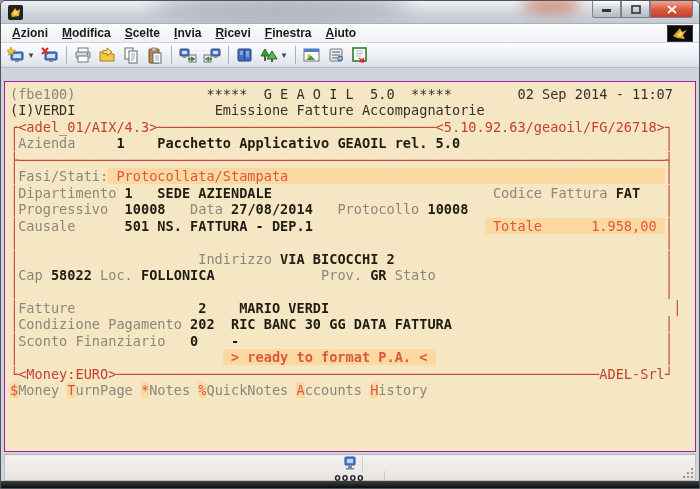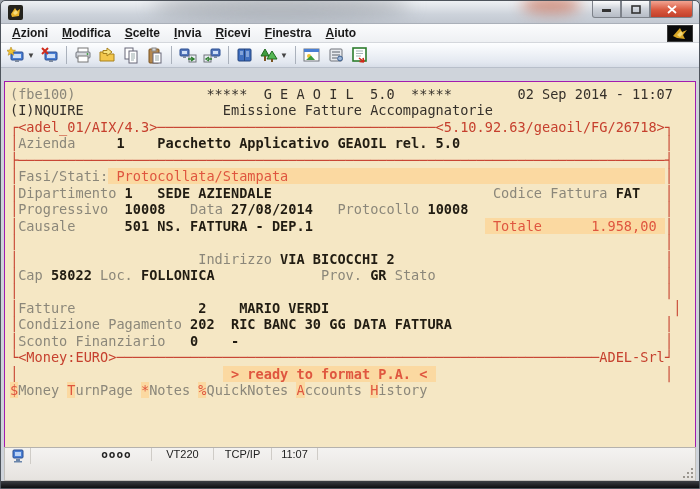--- a/index.html
+++ b/index.html
@@ -68,24 +68,24 @@
   }
   .trow span{white-space:pre;}
   .s-p{color:#35302a;}
   .s-g{color:var(--label-gray,#8b887c);}
   .s-b{color:var(--value-black,#211c12);font-weight:bold;}
   .s-d{color:var(--border-red,#c6402e);}
   .s-h{color:var(--red,#e0563f);background:var(--hl,#fbd9a1);}
   .s-hb{color:var(--red,#e0563f);background:var(--hl,#fbd9a1);font-weight:bold;}
   
   .statusbar{
-    position:absolute;left:3px;right:3px;bottom:7px;height:34px;
+    position:absolute;left:3px;right:3px;bottom:7px;height:27px;
     background:linear-gradient(#f4f3f1,#e6e3df);
     border:1px solid #c2bfba;border-top:1px solid #b5b2ad;
-    display:flex;align-items:flex-start;font-size:11px;color:#222;
+    display:flex;align-items:center;font-size:11px;color:#222;flex-direction:column;
   }
   .scell{border-right:1px solid #cfccc7;display:flex;align-items:center;justify-content:center;padding:0 6px;}
   .scell.icon{width:26px;flex:0 0 auto;padding:0;}
   .scell.empty-s{width:17px;flex:0 0 auto;}
   .scell.leds{width:70px;flex:0 0 auto;font-family:"DejaVu Sans Mono",monospace;font-weight:bold;font-size:11px;letter-spacing:1px;}
   .scell.flexfill{flex:1;border-right:none;}
   .grip{position:absolute;right:1px;bottom:1px;width:12px;height:12px;cursor:nwse-resize;}
   .grip i{position:absolute;width:2px;height:2px;background:#9a968f;}
   .bottom-edge{position:absolute;left:0;right:0;bottom:0;height:7px;background:linear-gradient(#3c3f44,#0d0e10);}
 </style>
@@ -245,37 +245,37 @@
           <rect x="2" y="1" width="13" height="13" fill="#fff" stroke="#2d7d2d" stroke-width="1.6"></rect>
           <path d="M5 4 h7 M5 6.5 h7 M5 9 h5" stroke="#9aa" stroke-width="0.9"></path>
           <path d="M8 11 l5 4 M13 15 l-1 -4 M13 15 l-4.5 -0.5" stroke="#cf2a1b" stroke-width="1.6" fill="none"></path>
         </svg>
       </div>
     </div>
 
   <div class="term-frame">
     <div class="terminal">
         <div class="trow"><span class="s-g">(fbe100)</span><span class="s-p">                </span><span class="s-p">*****  G E A O I L  5.0  *****</span><span class="s-p">        </span><span class="s-p">02 Sep 2014 - 11:07</span></div>
-        <div class="trow"><span class="s-p">(I)NQUIRE</span><span class="s-p">                 </span><span class="s-p">Emissione Fatture Accompagnatorie</span></div>
+        <div class="trow"><span class="s-p">(I)VERDI</span><span class="s-p">                 </span><span class="s-p">Emissione Fatture Accompagnatorie</span></div>
         <div class="trow"><span class="s-d">┌&lt;adel_01/AIX/4.3&gt;</span><span class="s-d">──────────────────────────────────</span><span class="s-d">&lt;5.10.92.63/geaoil/FG/26718&gt;┐</span></div>
         <div class="trow"><span class="s-d">│</span><span class="s-g">Azienda</span><span class="s-p">     </span><span class="s-b">1</span><span class="s-p">    </span><span class="s-b">Pacchetto Applicativo GEAOIL rel. 5.0</span><span class="s-p">                         </span><span class="s-d">│</span></div>
         <div class="trow"><span class="s-d">├</span><span class="s-d">───────────────────────────────────────────────────────────────────────────────</span><span class="s-d">┤</span></div>
         <div class="trow"><span class="s-d">│</span><span class="s-g">Fasi/Stati:</span><span class="s-h"> </span><span class="s-h">Protocollata/Stampata</span><span class="s-h">                                              </span><span class="s-d">│</span></div>
         <div class="trow"><span class="s-d">│</span><span class="s-g">Dipartimento</span><span class="s-p"> </span><span class="s-b">1</span><span class="s-p">   </span><span class="s-b">SEDE AZIENDALE</span><span class="s-p">                           </span><span class="s-g">Codice Fattura</span><span class="s-p"> </span><span class="s-b">FAT</span><span class="s-p">   </span><span class="s-d">│</span></div>
         <div class="trow"><span class="s-d">│</span><span class="s-g">Progressivo</span><span class="s-p">  </span><span class="s-b">10008</span><span class="s-p">   </span><span class="s-g">Data</span><span class="s-p"> </span><span class="s-b">27/08/2014</span><span class="s-p">   </span><span class="s-g">Protocollo</span><span class="s-p"> </span><span class="s-b">10008</span><span class="s-p">                        </span><span class="s-d">│</span></div>
         <div class="trow"><span class="s-d">│</span><span class="s-g">Causale</span><span class="s-p">      </span><span class="s-b">501</span><span class="s-p"> </span><span class="s-b">NS. FATTURA - DEP.1</span><span class="s-p">                     </span><span class="s-h"> </span><span class="s-h">Totale</span><span class="s-h">      </span><span class="s-h">1.958,00</span><span class="s-h"> </span><span class="s-d">│</span></div>
         <div class="trow"><span class="s-d">│</span><span class="s-p">                                                                               </span><span class="s-d">│</span></div>
         <div class="trow"><span class="s-d">│</span><span class="s-p">                      </span><span class="s-g">Indirizzo</span><span class="s-p"> </span><span class="s-b">VIA BICOCCHI 2</span><span class="s-p">                                 </span><span class="s-d">│</span></div>
         <div class="trow"><span class="s-d">│</span><span class="s-g">Cap</span><span class="s-p"> </span><span class="s-b">58022</span><span class="s-p"> </span><span class="s-g">Loc.</span><span class="s-p"> </span><span class="s-b">FOLLONICA</span><span class="s-p">             </span><span class="s-g">Prov.</span><span class="s-p"> </span><span class="s-b">GR</span><span class="s-p"> </span><span class="s-g">Stato</span><span class="s-p">                            </span><span class="s-d">│</span></div>
         <div class="trow"><span class="s-d">│</span><span class="s-p">                                                                               </span><span class="s-d">│</span></div>
         <div class="trow"><span class="s-d">│</span><span class="s-g">Fatture</span><span class="s-p">               </span><span class="s-b">2</span><span class="s-p">    </span><span class="s-b">MARIO VERDI</span><span class="s-p">                                          </span><span class="s-d">│</span></div>
         <div class="trow"><span class="s-d">│</span><span class="s-g">Condizione Pagamento</span><span class="s-p"> </span><span class="s-b">202</span><span class="s-p">  </span><span class="s-b">RIC BANC 30 GG DATA FATTURA</span><span class="s-p">                          </span><span class="s-d">│</span></div>
         <div class="trow"><span class="s-d">│</span><span class="s-g">Sconto Finanziario</span><span class="s-p">   </span><span class="s-b">0</span><span class="s-p">    </span><span class="s-b">-</span><span class="s-p">                                                    </span><span class="s-d">│</span></div>
+        <div class="trow"><span class="s-d">│</span><span class="s-p">                         </span><span class="s-hb"> &gt; ready to format P.A. &lt; </span><span class="s-p">                            </span><span class="s-d">│</span></div>
         <div class="trow"><span class="s-d">└&lt;Money:EURO&gt;</span><span class="s-d">───────────────────────────────────────────────────────────</span><span class="s-d">ADEL-Srl┘</span></div>
-        <div class="trow"><span class="s-d">│</span><span class="s-p">                         </span><span class="s-hb"> &gt; ready to format P.A. &lt; </span><span class="s-p">                            </span><span class="s-d">│</span></div>
         <div class="trow"><span class="s-h">$</span><span class="s-g">Money</span><span class="s-p"> </span><span class="s-h">T</span><span class="s-g">urnPage</span><span class="s-p"> </span><span class="s-h">*</span><span class="s-g">Notes</span><span class="s-p"> </span><span class="s-h">%</span><span class="s-g">QuickNotes</span><span class="s-p"> </span><span class="s-h">A</span><span class="s-g">ccounts</span><span class="s-p"> </span><span class="s-h">H</span><span class="s-g">istory</span></div>
       </div>
   </div>
 
   <div class="statusbar">
     <div class="scell icon">
       <svg width="16" height="16" viewBox="0 0 16 16">
           <rect x="3" y="2" width="10" height="8" rx="1" fill="#4a7fd4" stroke="#2a4f92"></rect>
           <rect x="5" y="4" width="6" height="4" fill="#bcd3f5"></rect>
           <rect x="6" y="11" width="4" height="2" fill="#6b86ab"></rect>

